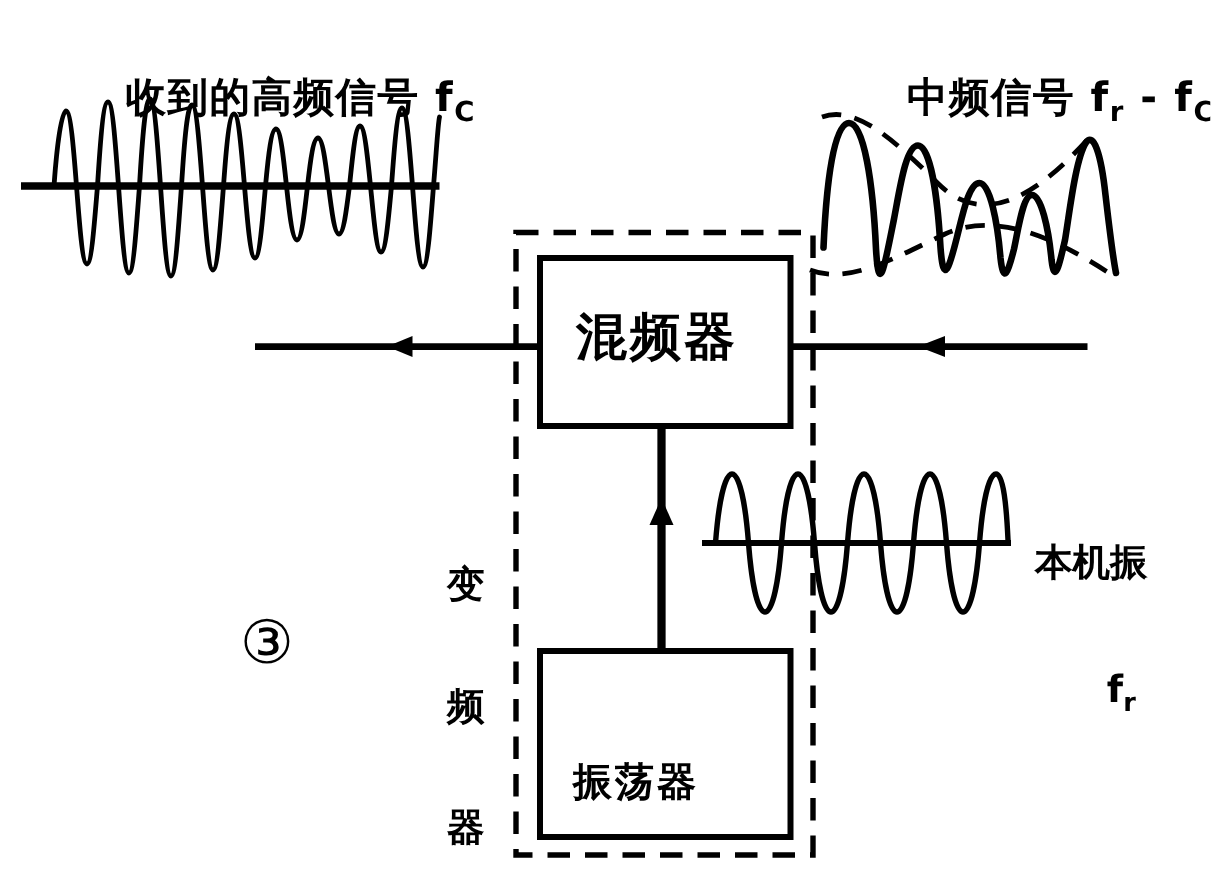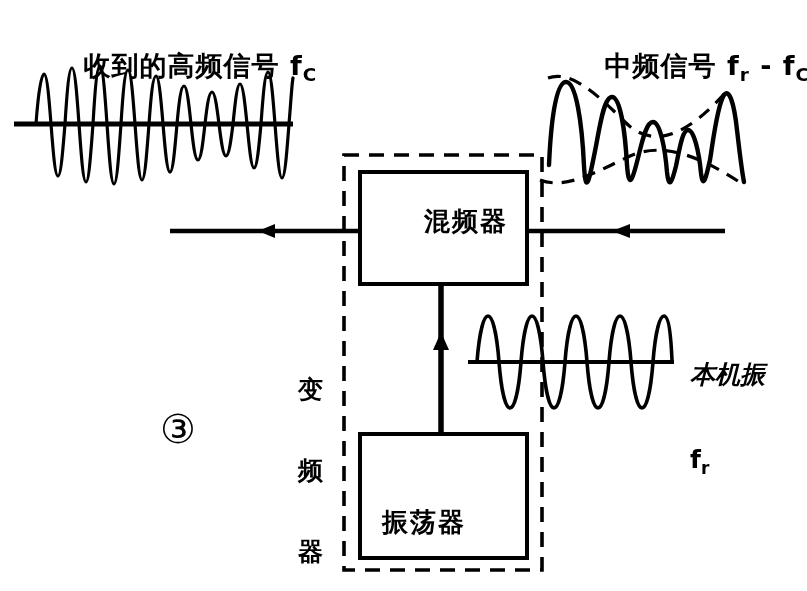--- a/index.html
+++ b/index.html
@@ -36,23 +36,22 @@
     font-size: 27px;
   }
   #label-output-signal {
     left: 563px;
     top: 24px;
     font-size: 27px;
   }
   #label-mixer {
     left: 384px;
     top: 208px;
-    font-size: 26px;
+    font-size: 34px;
     letter-spacing: 2px;
-    margin-left: 40px;
   }
   #label-oscillator-box {
     left: 382px;
     top: 452px;
     font-size: 26px;
     text-align: center;
   }
   #label-oscillator-box .ln1 { letter-spacing: 22px; display:block; }
   #label-oscillator-box .ln2 { letter-spacing: 2px; display:block; margin-top: 2px; }
   #label-converter {
@@ -66,24 +65,24 @@
   #label-converter span { display: block; }
   #label-lo-signal {
     left: 690px;
     top: 305px;
     font-size: 25px;
     width: 115px;
     line-height: 1.12;
     letter-spacing: 0px;
   }
   #label-lo-signal .r1,
-  #label-lo-signal .r2 { display: block; font-style: italic; }
+  #label-lo-signal .r2 { display: block; }
   #label-lo-signal .r3 {
     display: block;
-    text-align: left;
+    text-align: center;
     margin-top: 1px;
   }
   #label-figure-number {
     left: 160px;
     top: 408px;
     font-size: 40px;
     font-weight: normal;
   }
   .sub {
     font-size: 0.68em;

